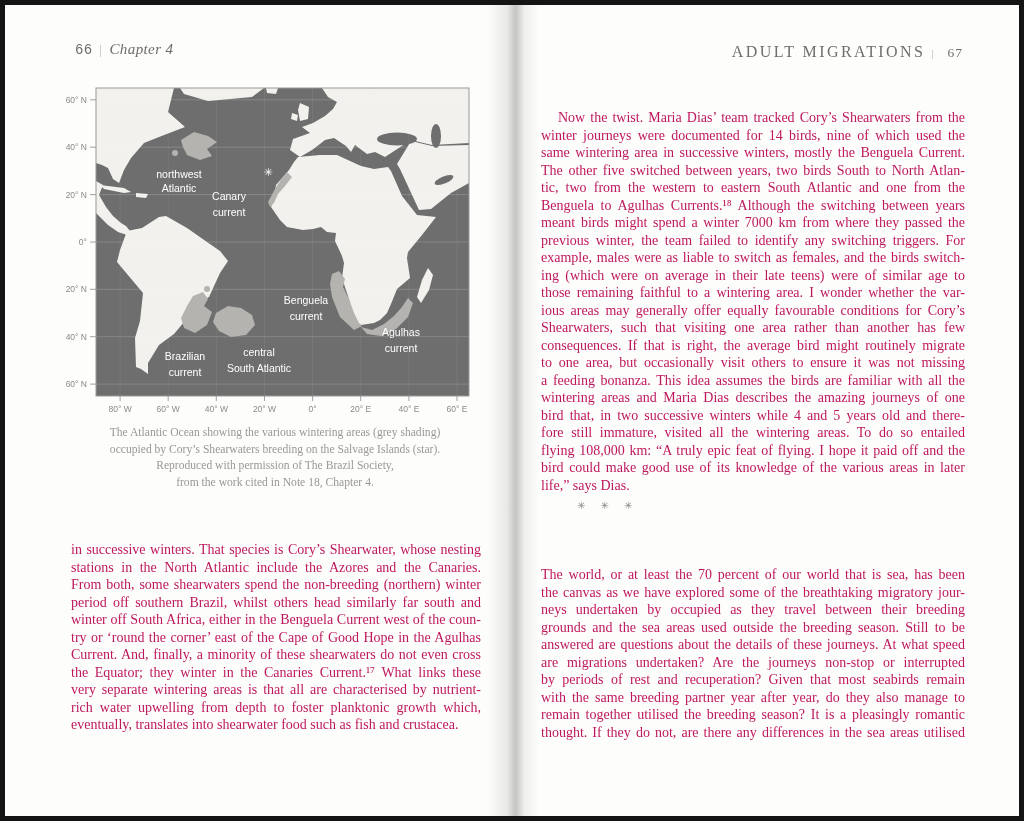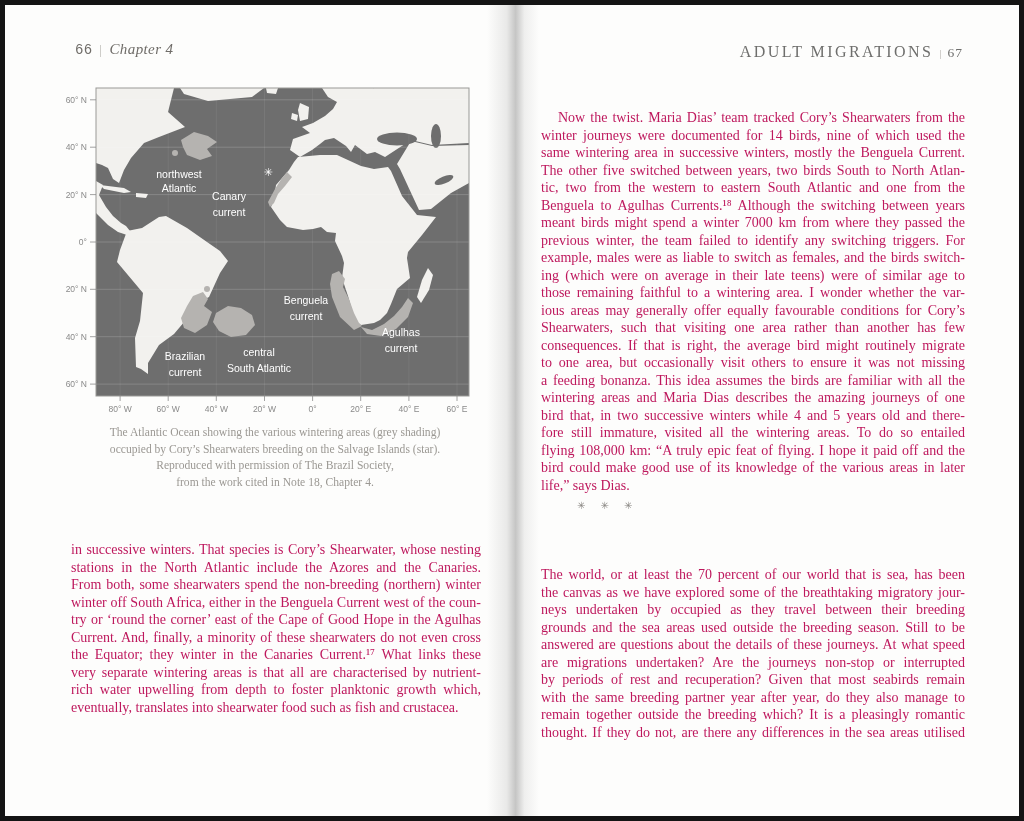--- a/index.html
+++ b/index.html
@@ -17,21 +17,21 @@
       rgba(90,90,90,0.34) 55%, rgba(110,110,110,0.10) 72%, rgba(110,110,110,0) 100%);
   }
   
   .hdr { position:absolute; color:#6f6c68; font-size:14px; letter-spacing:0.4px; }
   .hdr .pg { font-style:normal;font-family:Liberation Mono, monospace; }
   .hdr .div { color:#b3b0ab; padding:0 7px; font-size:12px; }
   .hdr .chap { font-style:italic; font-size:15px; }
   .hdr-right { position:absolute; text-align:right; color:#6e6e6c; }
   .hdr-right .title { font-size:16px; letter-spacing:2.4px; }
   .hdr-right .div { color:#b3b0ab; padding:0 6px; font-size:11px; }
-  .hdr-right .pg { font-size:13.5px; letter-spacing:1px; }
+  .hdr-right .pg { font-size:13.5px; letter-spacing:1px;margin-left:8px; }
   
   .map-wrap { position:absolute; }
   .map-wrap svg { display:block; }
   
   .caption { position:absolute; color:#9b9893; font-size:11.6px; line-height:16.5px; }
   .caption .line { text-align:center; }
   
   .body-para { position:absolute; color:#be185d; font-size:14px; line-height:17.5px;margin-top:32px; }
   .body-para .line { text-align:justify; text-align-last:justify; white-space:normal; overflow:hidden; }
   .body-para:not(.cont) .line:last-child { text-align-last:left; }
@@ -181,20 +181,21 @@
         <div class="line">The Atlantic Ocean showing the various wintering areas (grey shading)</div>
         <div class="line">occupied by Cory’s Shearwaters breeding on the Salvage Islands (star).</div>
         <div class="line">Reproduced with permission of The Brazil Society,</div>
         <div class="line">from the work cited in Note 18, Chapter 4.</div>
       </div>
 
     <div class="body-para" style="top:504px; left:66px; width:410px;">
         <div class="line">in successive winters. That species is Cory’s Shearwater, whose nesting</div>
         <div class="line">stations in the North Atlantic include the Azores and the Canaries.</div>
         <div class="line">From both, some shearwaters spend the non-breeding (northern) winter</div>
+        <div class="line">period off southern Brazil, whilst others head similarly far south and</div>
         <div class="line">winter off South Africa, either in the Benguela Current west of the coun-</div>
         <div class="line">try or ‘round the corner’ east of the Cape of Good Hope in the Agulhas</div>
         <div class="line">Current. And, finally, a minority of these shearwaters do not even cross</div>
         <div class="line">the Equator; they winter in the Canaries Current.¹⁷ What links these</div>
         <div class="line">very separate wintering areas is that all are characterised by nutrient-</div>
         <div class="line">rich water upwelling from depth to foster planktonic growth which,</div>
         <div class="line">eventually, translates into shearwater food such as fish and crustacea.</div>
       </div>
   </div>
 
@@ -233,19 +234,19 @@
 
     <div class="body-para cont" style="top:529px; left:28px; width:424px;">
         <div class="line">The world, or at least the 70 percent of our world that is sea, has been</div>
         <div class="line">the canvas as we have explored some of the breathtaking migratory jour-</div>
         <div class="line">neys undertaken by occupied as they travel between their breeding</div>
         <div class="line">grounds and the sea areas used outside the breeding season. Still to be</div>
         <div class="line">answered are questions about the details of these journeys. At what speed</div>
         <div class="line">are migrations undertaken? Are the journeys non-stop or interrupted</div>
         <div class="line">by periods of rest and recuperation? Given that most seabirds remain</div>
         <div class="line">with the same breeding partner year after year, do they also manage to</div>
-        <div class="line">remain together outside the breeding which? It is a pleasingly romantic</div>
+        <div class="line">remain together utilised the breeding season? It is a pleasingly romantic</div>
         <div class="line">thought. If they do not, are there any differences in the sea areas utilised</div>
       </div>
   </div>
 
   <div class="gutter"></div>
 </div>
 
 </body></html>

